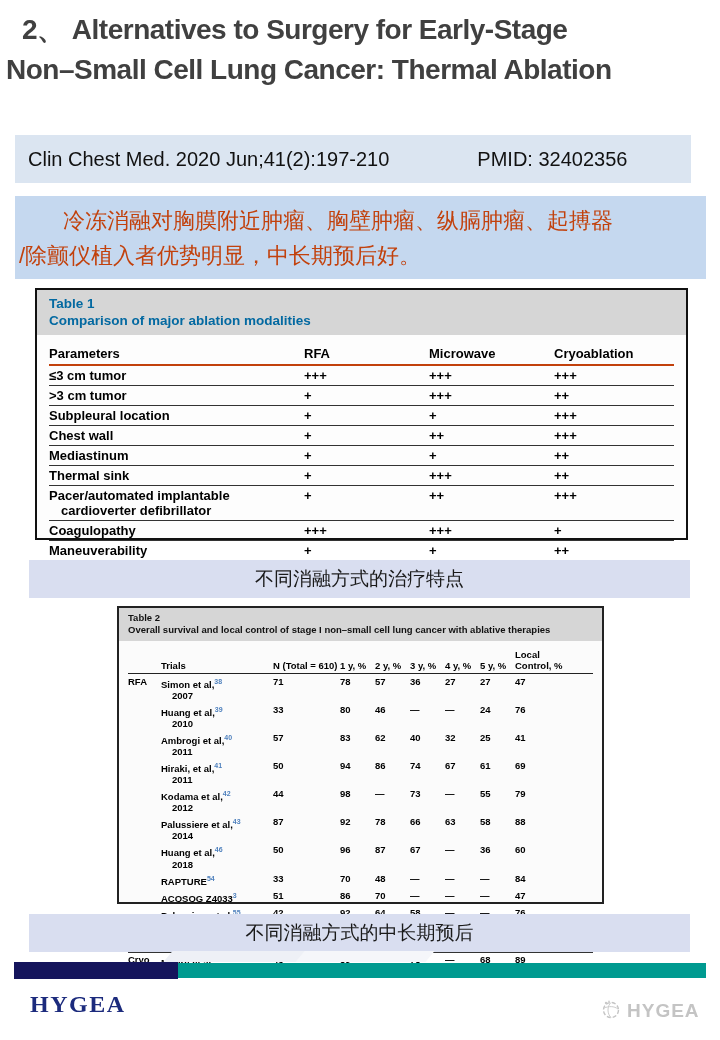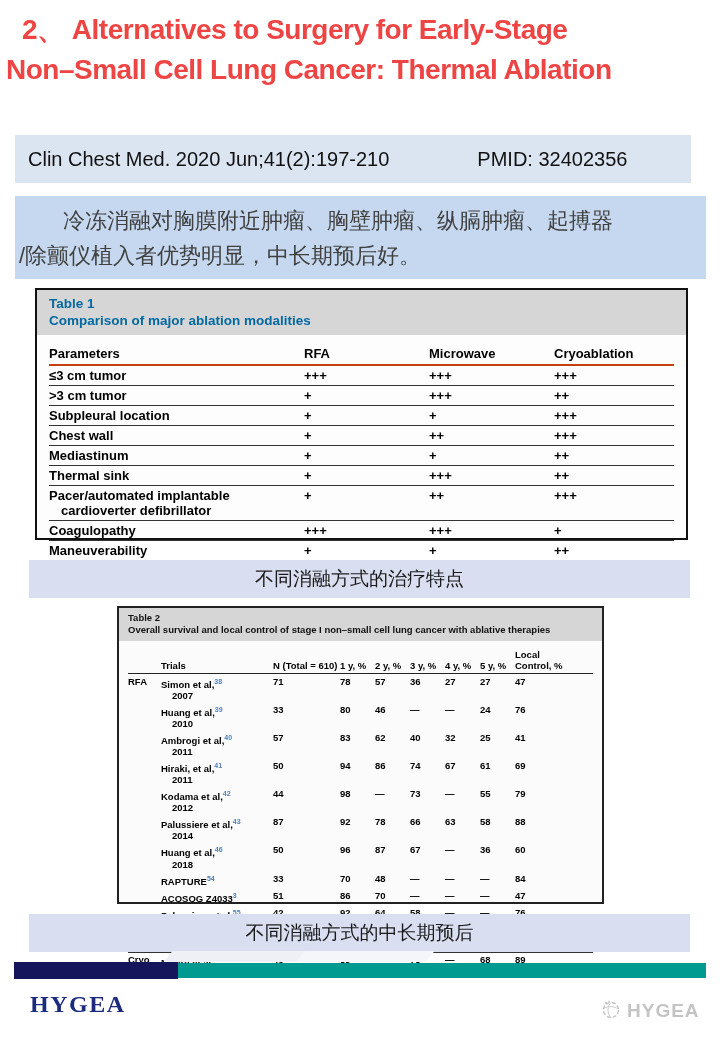--- a/index.html
+++ b/index.html
@@ -3,33 +3,33 @@
 <meta charset="utf-8">
 <style>
   html,body{margin:0;padding:0;}
   body{
     width:720px;height:1040px;position:relative;background:#ffffff;
     font-family:"Liberation Sans", sans-serif;color:#000;overflow:hidden;
   }
   .abs{position:absolute;}
 
   
-  #title{left:0;top:10px;width:712px;font-weight:700;font-size:28px;line-height:40px;color:#ef4444;letter-spacing:-0.5px;}
+  #title{left:0;top:10px;width:712px;font-weight:700;font-size:28px;line-height:40px;color:#404040;letter-spacing:-0.5px;}
   #title .l1{padding-left:22px;}
   #title .l2{padding-left:6px;}
 
   
   #citation{left:15px;top:135px;width:676px;height:48px;background:var(--citation_bg);
     display:flex;align-items:center;font-size:20px;color:#111;}
   #citation .journal{margin-left:13px;}
   #citation .pmid{margin-left:88px;}
 
   
   #summary{left:15px;top:196px;width:691px;height:83px;background:var(--summary_bg);
-    font-size:22px;line-height:35px;color:#404040;padding-top:7px;box-sizing:border-box;}
+    font-size:22px;line-height:35px;color:#c2410c;padding-top:7px;box-sizing:border-box;}
   #summary .l1{padding-left:48px;}
   #summary .l2{padding-left:4px;}
 
   
   #table1{left:35px;top:288px;width:653px;height:252px;border:2.5px solid #111;background:#fdfdfd;box-sizing:border-box;font-weight:700;}
   #table1 .band{background:var(--table_header_bg);padding:5px 12px 6px 12px;font-size:13.5px;line-height:17px;color:#0369a1;}
   .t1-grid{display:grid;grid-template-columns:255px 125px 125px 1fr;padding:0 12px;}
   #t1-colhead{margin-top:9px;font-size:13px;}
   #t1-colhead > div{border-bottom:2px solid #c2410c;padding:2px 0 3px 0;}
   .t1-row{font-size:13px;border-radius:7px;}

